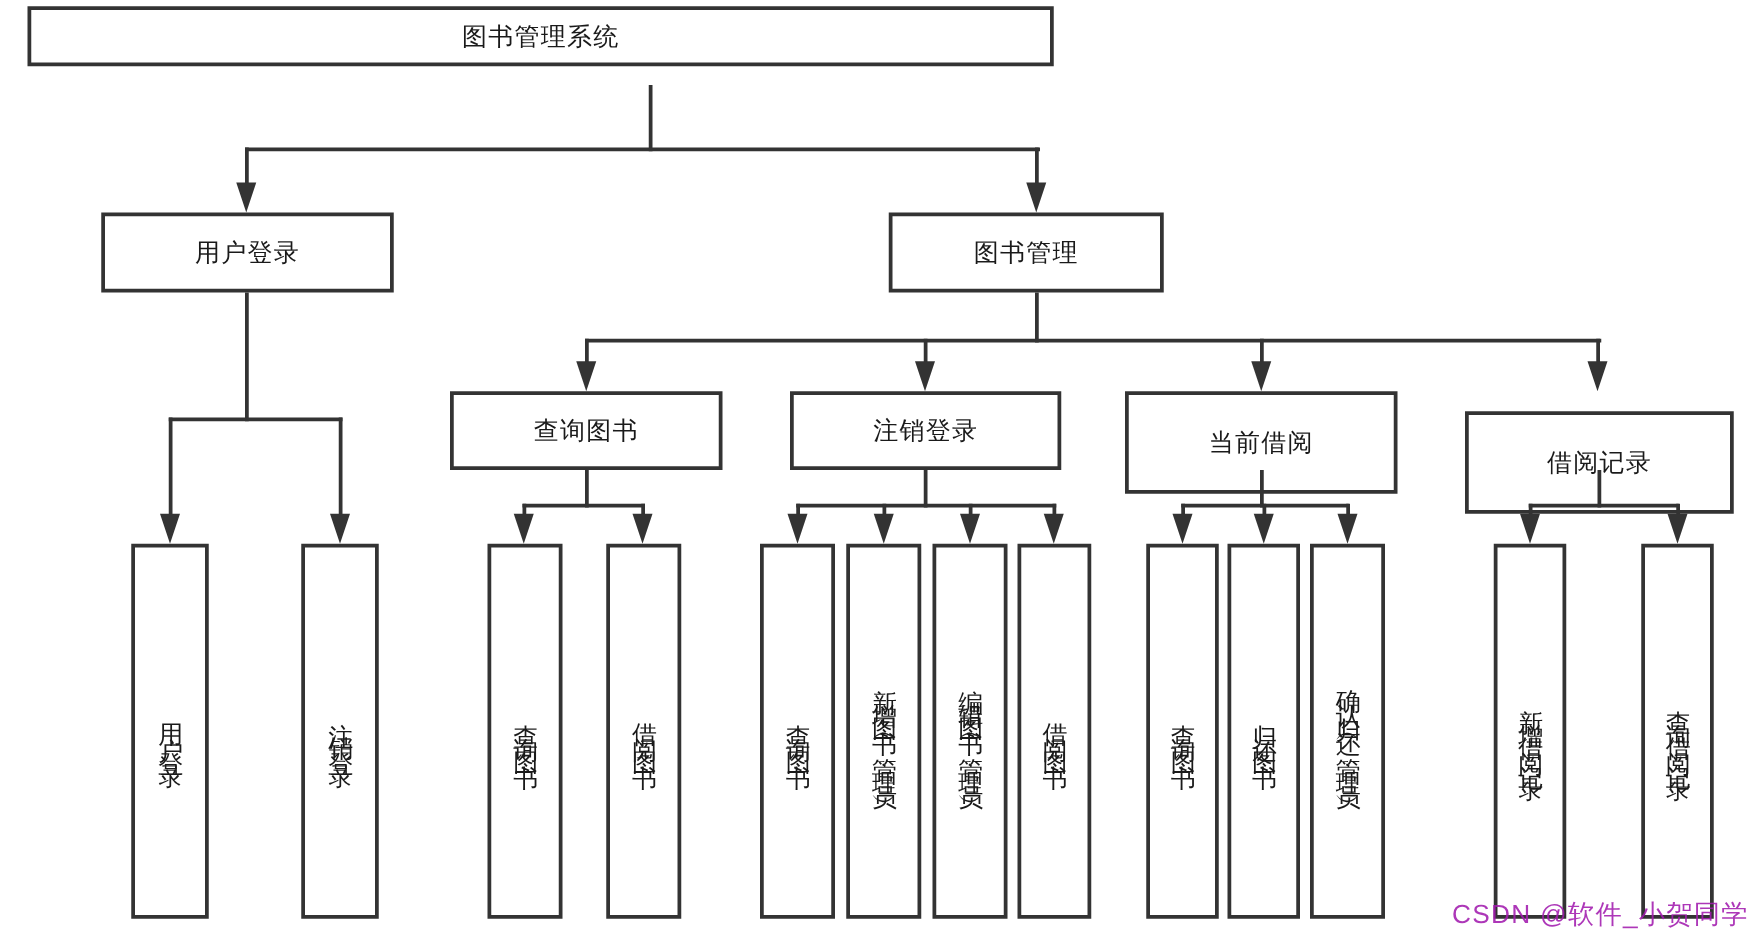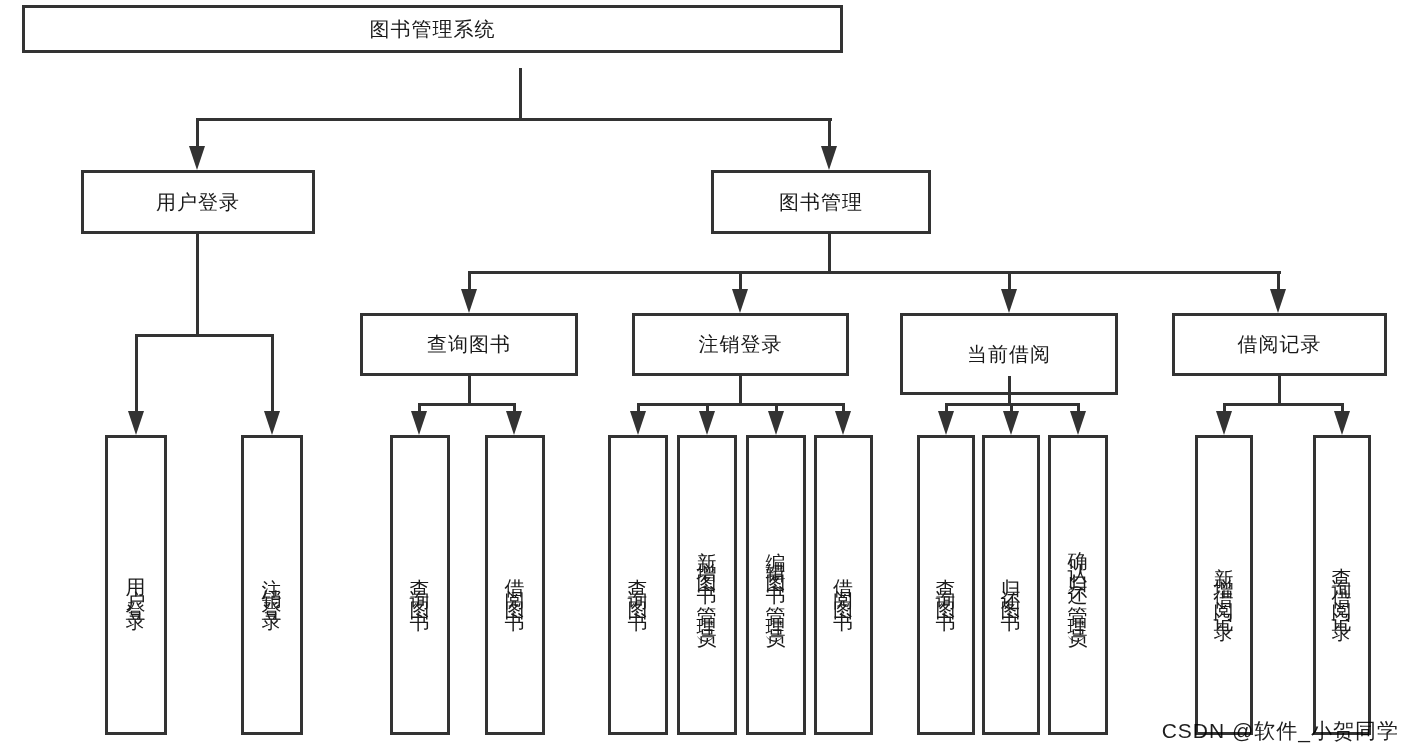--- a/index.html
+++ b/index.html
@@ -18,21 +18,21 @@
     letter-spacing:11px; font-size:20px; line-height:1.1;
   }
   .line { position:absolute; background:#333333; }
   .arrow {
     position:absolute; width:0; height:0;
     border-left:8px solid transparent; border-right:8px solid transparent;
     border-top:24px solid #333333;
   }
   .watermark {
     position:absolute; right:6px; bottom:2px;
-    font-size:21px; color:#000000; opacity:.88; z-index:5; letter-spacing:1px;margin-top:37px;
+    font-size:21px; color:#a21caf; opacity:.88; z-index:5; letter-spacing:1px;margin-top:37px;
   }
 </style>
 </head>
 <body>
 
 <div class="canvas">
 
   <div class="box" style="left:22px;top:5px;width:821px;height:48px">
     <span>图书管理系统</span>
   </div>
@@ -46,21 +46,21 @@
 
   <div class="box" style="left:360px;top:313px;width:218px;height:63px">
     <span>查询图书</span>
   </div>
   <div class="box" style="left:632px;top:313px;width:217px;height:63px">
     <span>注销登录</span>
   </div>
   <div class="box" style="left:900px;top:313px;width:218px;height:82px">
     <span>当前借阅</span>
   </div>
-  <div class="box" style="left:1172px;top:313px;width:215px;height:63px">
+  <div class="box" style="left:1172px;top:329px;width:215px;height:82px">
     <span>借阅记录</span>
   </div>
 
   <div class="box leaf" style="left:105px;top:435px;width:62px;height:300px">
     <span>用户登录</span>
   </div>
   <div class="box leaf" style="left:241px;top:435px;width:62px;height:300px">
     <span>注销登录</span>
   </div>
 

